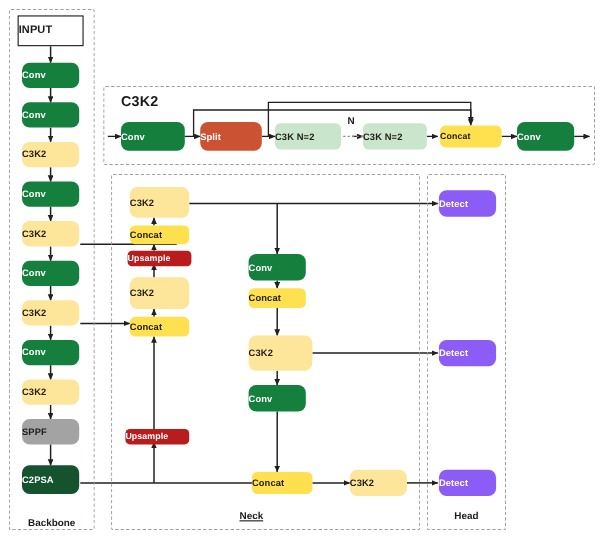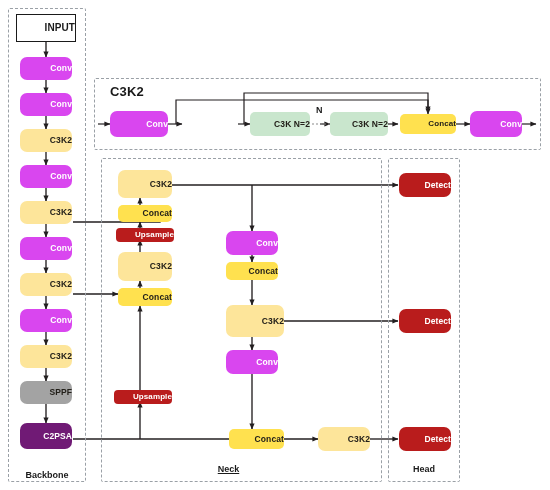--- a/index.html
+++ b/index.html
@@ -21,42 +21,42 @@
     top: 0;
     width: 550px;
     height: 490px;
     pointer-events: none;
   }
   .node {
     position: absolute;
     box-sizing: border-box;
     display: flex;
     align-items: center;
-    justify-content: flex-end;
+    justify-content: flex-start;
     border-radius: 7px;
     font-size: 8.5px;
     font-weight: bold;
     letter-spacing: 0.1px;
     text-align: center;
     line-height: 1.05;
   }
   .n-input {
     background: #ffffff;
     color: #1a1a1a;
     border: 1.4px solid #1a1a1a;
     border-radius: 0;
     font-size: 10px;
   }
-  .n-conv   { background: #d946ef; color: #ffffff; }
+  .n-conv   { background: #15803d; color: #ffffff; }
   .n-c3k2   { background: #fde59a; color: #23201a; }
   .n-sppf   { background: #a3a3a3; color: #23201a; }
-  .n-c2psa  { background: #701a75; color: #ffffff; }
+  .n-c2psa  { background: #14532d; color: #ffffff; }
   .n-concat { background: #ffe14f; color: #23201a; border-radius: 5px; }
   .n-upsample { background: #b91c1c; color: #ffffff; border-radius: 4px; font-size: 8px; }
-  .n-detect { background: #b91c1c; color: #ffffff; }
+  .n-detect { background: #8b5cf6; color: #ffffff; }
   .n-split  { background: #cb5334; color: #ffffff; }
   .n-c3k    { background: #c9e6cd; color: #23201a; border-radius: 5px; }
   .n-concat-sm { background: #ffe14f; color: #23201a; border-radius: 5px; font-size: 8px; }
 
   .zone {
     position: absolute;
     box-sizing: border-box;
     border: 1.3px dashed #9aa0a6;
     border-radius: 2px;
     background: transparent;
@@ -259,20 +259,23 @@
   <div class="node n-detect" style="left:399px; top:309px; width:52px; height:24px;">
     <span>Detect</span>
   </div>
   <div class="node n-detect" style="left:399px; top:427px; width:52px; height:24px;">
     <span>Detect</span>
   </div>
 
   <div class="node n-conv" style="left:110px; top:111px; width:58px; height:26px;">
     <span>Conv</span>
   </div>
+  <div class="node n-split" style="left:182px; top:111px; width:56px; height:26px;">
+    <span>Split</span>
+  </div>
   <div class="node n-c3k" style="left:250px; top:112px; width:60px; height:24px;">
     <span>C3K N=2</span>
   </div>
   <div class="node n-c3k" style="left:330px; top:112px; width:58px; height:24px;">
     <span>C3K N=2</span>
   </div>
   <div class="nlabel" style="left:316px; top:105px;">N</div>
   <div class="node n-concat-sm" style="left:400px; top:114px; width:56px; height:20px;">
     <span>Concat</span>
   </div>

